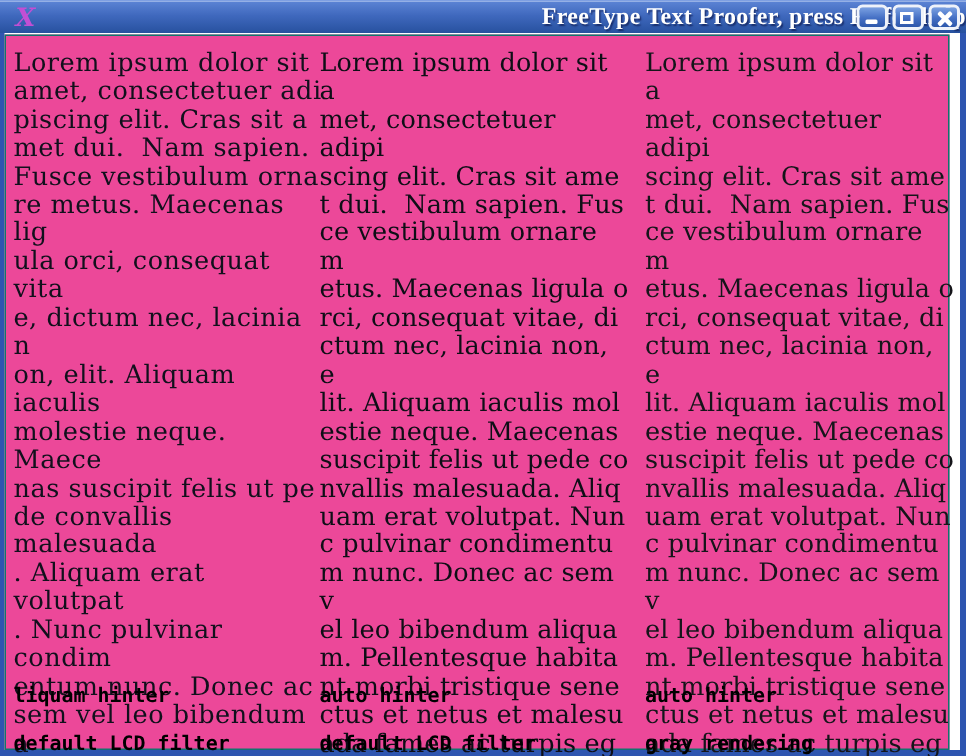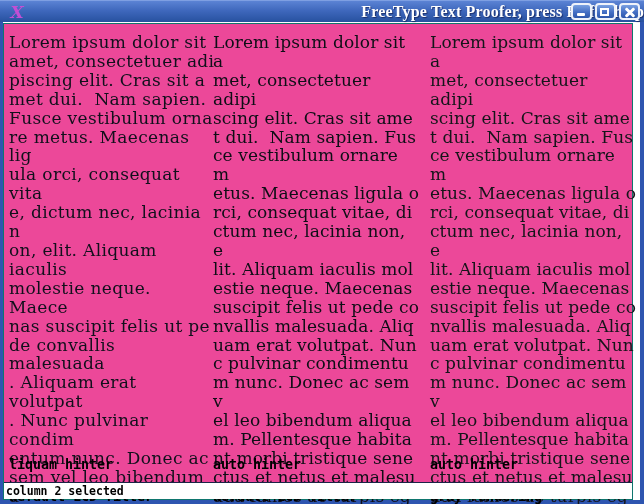--- a/index.html
+++ b/index.html
@@ -199,16 +199,15 @@
 ada fames ac turpis eg
 estas.</div>
       <div class="col-footer">
         <div>auto hinter</div>
         <div>gray rendering</div>
         
         
       </div>
     </div>
 
-    <div class="statusbar">column 2 selected</div>
   </div>
 
 </div>
 
 </body></html>

